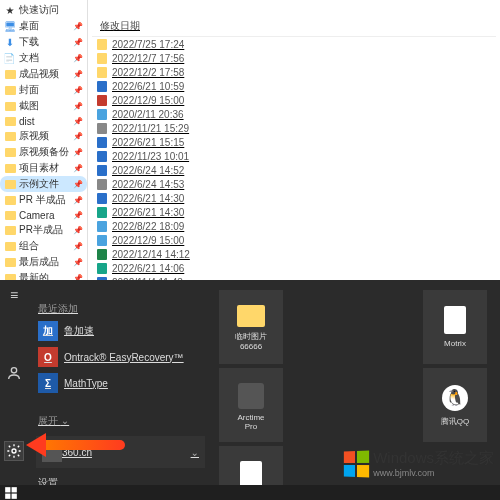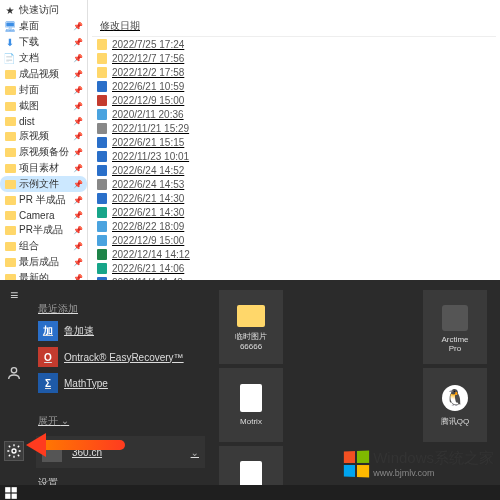--- a/index.html
+++ b/index.html
@@ -19,21 +19,21 @@
 .row .fic { width: 12px; height: 12px; display: inline-flex; align-items: center; justify-content: center; font-size: 10px; }
 .date { color: #555; }
 
 .startmenu { position: absolute; top: 280px; left: 0; width: 500px; height: 205px; background: #2b2b2b; display: flex; color: #ddd; }
 .start-strip { width: 28px; background: #2b2b2b; display: flex; flex-direction: column; align-items: center; padding-top: 6px; gap: 60px; }
 .strip-ic { width: 18px; height: 18px; color: #ccc; display: flex; align-items: center; justify-content: center; font-size: 14px; }
 .start-apps { width: 185px; padding: 20px 4px; font-size: 10px; text-decoration: underline; }
 .app-section { color: #999; font-size: 10px; padding: 2px 6px; }
 .app-row { display: flex; align-items: center; gap: 6px; padding: 3px 6px; }
 .app-ic { width: 20px; height: 20px; display: flex; align-items: center; justify-content: center; font-size: 10px; font-weight: bold; }
-.expand-row { display: flex; align-items: center; gap: 10px; padding: 6px; background: #333; margin: 6px 4px; }
+.expand-row { display: flex; align-items: center; gap: 0; padding: 6px; background: #333; margin: 6px 4px; }
 .expand-row .chev { margin-left: auto; color: #aaa; }
 
 .tiles { flex: 1; padding: 10px 6px; display: grid; grid-template-columns: repeat(4, 64px); grid-auto-rows: 74px; gap: 4px; align-content: start; }
 .tile { background: #3a3a3a; display: flex; flex-direction: column; align-items: center; gap: 4px; font-size: 8px; color: #ddd; text-align: center; padding: 15px; }
 .tile .tic { width: 30px; height: 30px; display: flex; align-items: center; justify-content: center; font-size: 22px; }
 
 .taskbar { position: absolute; bottom: 0; left: 0; width: 500px; height: 15px; background: #1f1f1f; display: flex; align-items: center; gap: 6px; padding: 0 4px; }
 .tb-ic { width: 14px; height: 14px; }
 
 .arrow { position: absolute; top: 435px; left: 30px; width: 100px; height: 18px; z-index: 10; }
@@ -340,29 +340,29 @@
       <div class="tile">
         <div class="tic">
           <span style="width:28px;height:22px;background:#ffd76a;display:inline-block;border-radius:2px"></span>
         </div>
         <div>临时图片66666</div>
       </div>
       <div style="visibility: hidden;"></div>
       <div style="visibility: hidden;"></div>
       <div class="tile">
         <div class="tic">
-          <span style="width:26px;height:26px;background:#555;display:inline-block;border-radius:3px"></span>
-        </div>
-        <div>Arctime Pro</div>
+          <span style="width:22px;height:28px;background:#fff;display:inline-block;border-radius:2px"></span>
+        </div>
+        <div>Motrix</div>
       </div>
       <div class="tile">
         <div class="tic">
-          <span style="width:22px;height:28px;background:#fff;display:inline-block;border-radius:2px"></span>
-        </div>
-        <div>Motrix</div>
+          <span style="width:26px;height:26px;background:#555;display:inline-block;border-radius:3px"></span>
+        </div>
+        <div>Arctime Pro</div>
       </div>
       <div style="visibility: hidden;"></div>
       <div style="visibility: hidden;"></div>
       <div class="tile">
         <div class="tic">
           <span style="width:26px;height:26px;background:#fff;border-radius:50%;display:inline-flex;align-items:center;justify-content:center;color:#000;font-size:16px">🐧</span>
         </div>
         <div>腾讯QQ</div>
       </div>
       <div class="tile">

